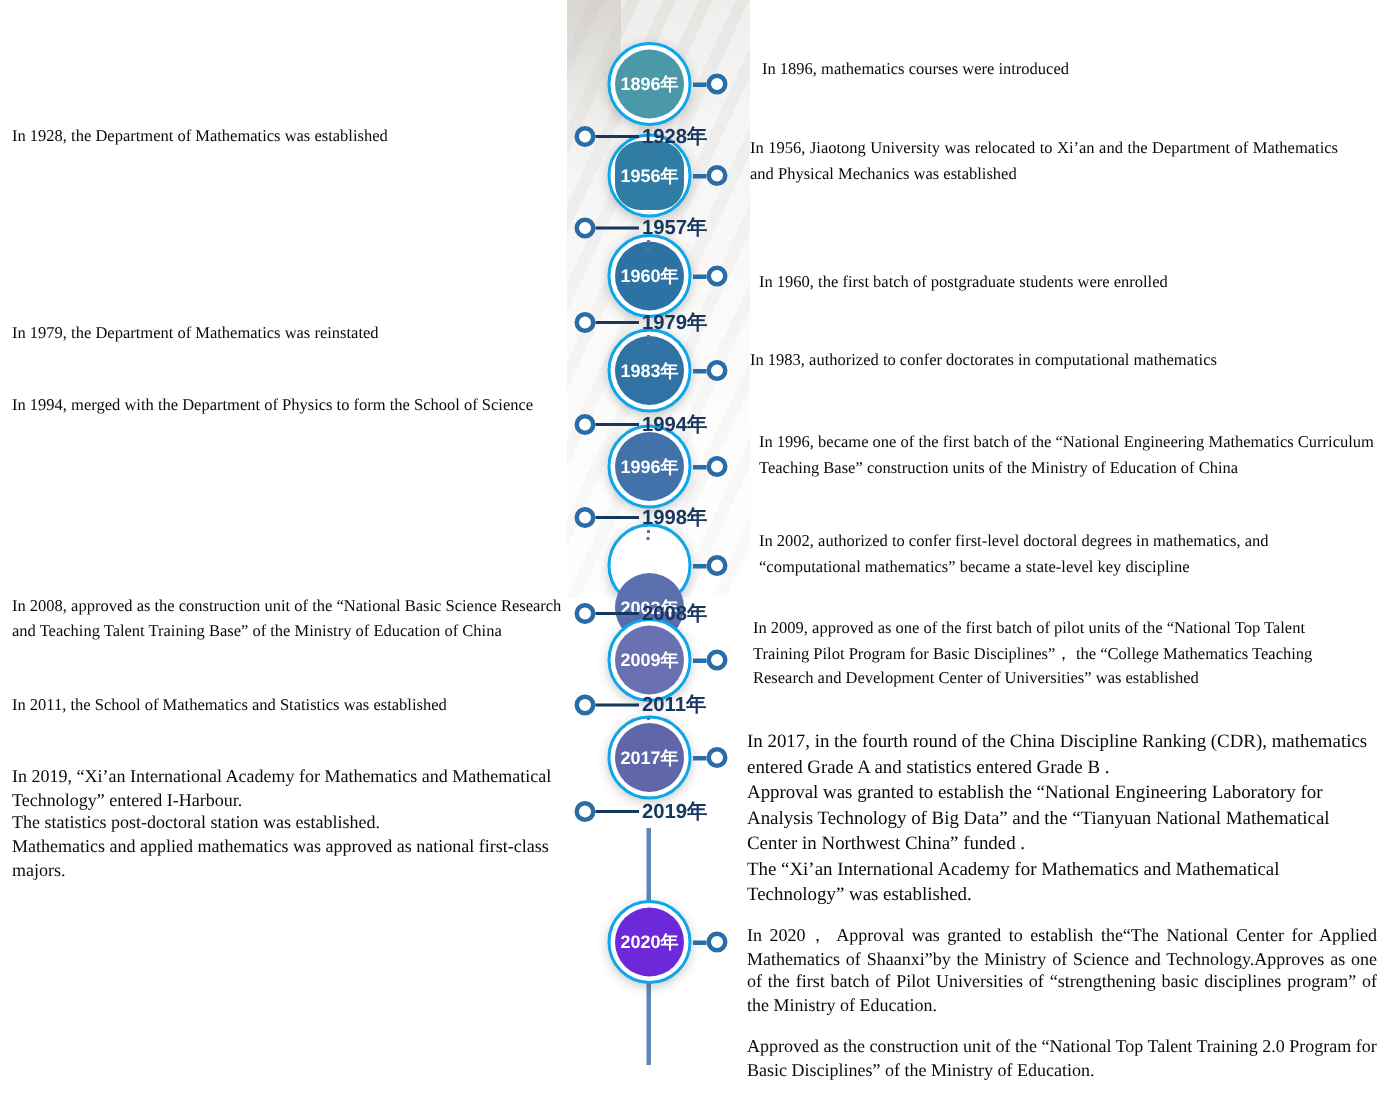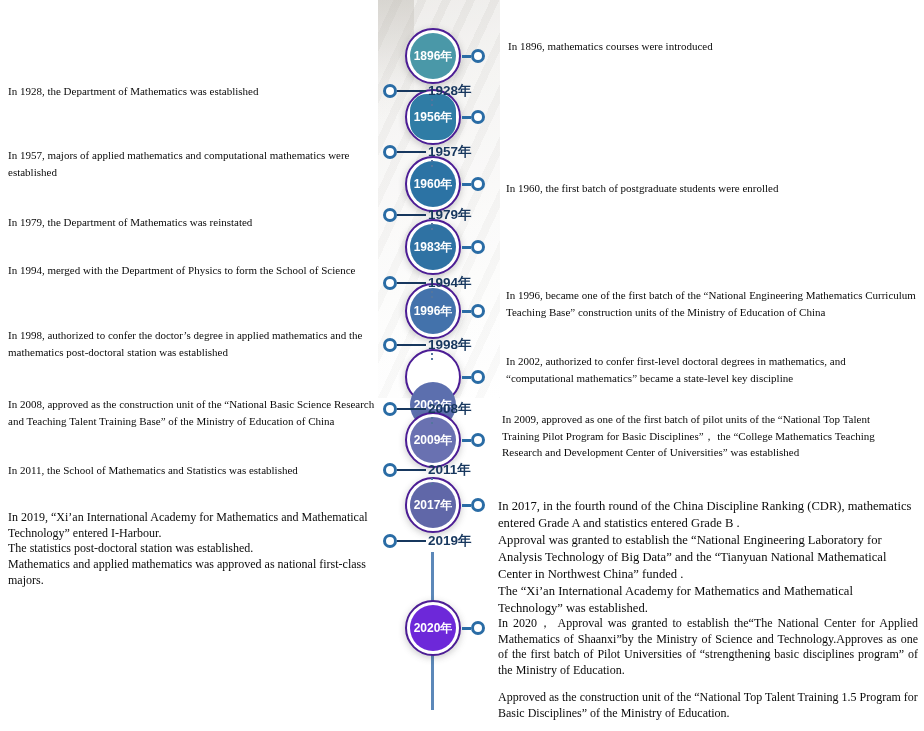--- a/index.html
+++ b/index.html
@@ -14,37 +14,37 @@
     opacity:.5;}
   .bg-photo::after{content:'';position:absolute;left:0;top:0;width:36px;height:120px;
     background:linear-gradient(180deg,rgba(190,186,178,.45),rgba(220,218,214,.15) 70%,transparent);}
 
   .v-line{position:absolute;left:431px;top:552px;width:3px;height:158px;background:#5c88b9;z-index:1;}
 
   .node{position:absolute;display:flex;align-items:center;z-index:2;}
   .node.major{left:405px;height:52px;}
   .node.minor{left:383px;height:15px;}
 
-  .big-circle{width:46px;height:46px;border-radius:50%;border:2px solid #4c1d95;background:#fff;
+  .big-circle{width:46px;height:46px;border-radius:50%;border:2px solid #0ea5e9;background:#fff;
     padding:3px;box-shadow:0 2px 7px rgba(60,60,60,.28);flex:0 0 auto;}
   .big-fill{width:100%;height:100%;border-radius:50%;display:flex;align-items:center;justify-content:center;}
   .year-label{font-family:"Liberation Sans",sans-serif;font-weight:bold;font-size:12px;color:#fff;letter-spacing:0;}
 
   .h-line{width:9px;height:0;border-top:3px solid #2a6ca5;margin-left:1px;flex:0 0 auto;}
   .dot-circle{width:8px;height:8px;border-radius:50%;border:3px solid #2a6ca5;background:#fff;flex:0 0 auto;}
 
   .m-line{width:29px;height:0;border-top:2.5px solid #17375e;flex:0 0 auto;}
   .minor-label{font-family:"Liberation Sans",sans-serif;font-weight:bold;font-size:13.5px;color:#17375e;
     margin-left:2px;white-space:nowrap;}
   .tick{position:absolute;left:48px;top:16px;height:7px;width:0;border-left:2px dotted #53759e;}
 
   .ev{position:absolute;font-size:11px;line-height:1.5;z-index:2;}
   .pre{white-space:pre-line;}
   .just{text-align:justify;}
-  .tight{font-size:12.6px;line-height:1.35;margin-top:12px;}
+  .tight{font-size:12.6px;line-height:1.35;}
   .semi{font-size:12px;line-height:1.31;}
 </style>
 </head>
 <body>
 
 <div id="canvas">
 
   <div class="bg-photo"></div>
   <div class="v-line"></div>
 
@@ -172,34 +172,34 @@
     <span class="minor-label">2011年</span>
     <div class="tick"></div>
   </div>
   <div class="node minor" style="top:533px">
     <div class="dot-circle"></div>
       <div class="m-line"></div>
     <span class="minor-label">2019年</span>
   </div>
 
   <div class="ev" style="left:8px;top:83px;width:360px">In 1928, the Department of Mathematics was established</div>
-  <div class="ev" style="left:8px;top:147px;width:352px">In 1957, majors of applied mathematics and computational mathematics were established</div>
   <div class="ev" style="left:8px;top:214px;width:352px">In 1979, the Department of Mathematics was reinstated</div>
   <div class="ev" style="left:8px;top:262px;width:356px">In 1994, merged with the Department of Physics to form the School of Science</div>
-  <div class="ev" style="left:8px;top:327px;width:364px">In 1998, authorized to confer the doctor’s degree in applied mathematics and the mathematics post-doctoral station was established</div>
   <div class="ev" style="left:8px;top:396px;width:372px">In 2008, approved as the construction unit of the “National Basic Science Research and Teaching Talent Training Base” of the Ministry of Education of China</div>
   <div class="ev" style="left:8px;top:462px;width:344px">In 2011, the School of Mathematics and Statistics was established</div>
   <div class="ev pre semi" style="left:8px;top:510px;width:382px">In 2019, “Xi’an International Academy for Mathematics and Mathematical Technology” entered I-Harbour.
 The statistics post-doctoral station was established.
 Mathematics and applied mathematics was approved as national first-class majors.</div>
 
   <div class="ev" style="left:508px;top:38px;width:400px">In 1896, mathematics courses were introduced</div>
+  <div class="ev just" style="left:500px;top:91px;width:392px">In 1956, Jiaotong University was relocated to Xi’an and the Department of Mathematics and Physical Mechanics was established</div>
   <div class="ev" style="left:506px;top:180px;width:410px">In 1960, the first batch of postgraduate students were enrolled</div>
+  <div class="ev" style="left:500px;top:232px;width:370px">In 1983, authorized to confer doctorates in computational mathematics</div>
   <div class="ev" style="left:506px;top:287px;width:416px">In 1996, became one of the first batch of the “National Engineering Mathematics Curriculum Teaching Base” construction units of the Ministry of Education of China</div>
   <div class="ev" style="left:506px;top:353px;width:390px">In 2002, authorized to confer first-level doctoral degrees in mathematics, and “computational mathematics” became a state-level key discipline</div>
   <div class="ev" style="left:502px;top:411px;width:406px">In 2009, approved as one of the first batch of pilot units of the “National Top Talent Training Pilot Program for Basic Disciplines”， the “College Mathematics Teaching Research and Development Center of Universities” was established</div>
   <div class="ev pre tight" style="left:498px;top:486px;width:416px">In 2017,  in the fourth round of the China Discipline Ranking (CDR), mathematics  entered Grade  A and statistics entered Grade  B .
 Approval was granted to establish the “National Engineering Laboratory for Analysis Technology of Big Data” and the “Tianyuan National Mathematical Center in Northwest China” funded .
 The “Xi’an International Academy for Mathematics and Mathematical Technology” was established.</div>
   <div class="ev just semi" style="left:498px;top:616px;width:420px">In 2020， Approval was granted to establish the“The National Center for Applied Mathematics of Shaanxi”by the Ministry of Science and Technology.Approves as one of the first batch of Pilot Universities of “strengthening basic disciplines program” of the Ministry of  Education.</div>
-  <div class="ev semi" style="left:498px;top:690px;width:420px">Approved as the construction unit of the “National Top Talent Training 1.5 Program for Basic Disciplines” of the Ministry of  Education.</div>
+  <div class="ev semi" style="left:498px;top:690px;width:420px">Approved as the construction unit of the “National Top Talent Training 2.0 Program for Basic Disciplines” of the Ministry of  Education.</div>
 
 </div>
 
 </body></html>

